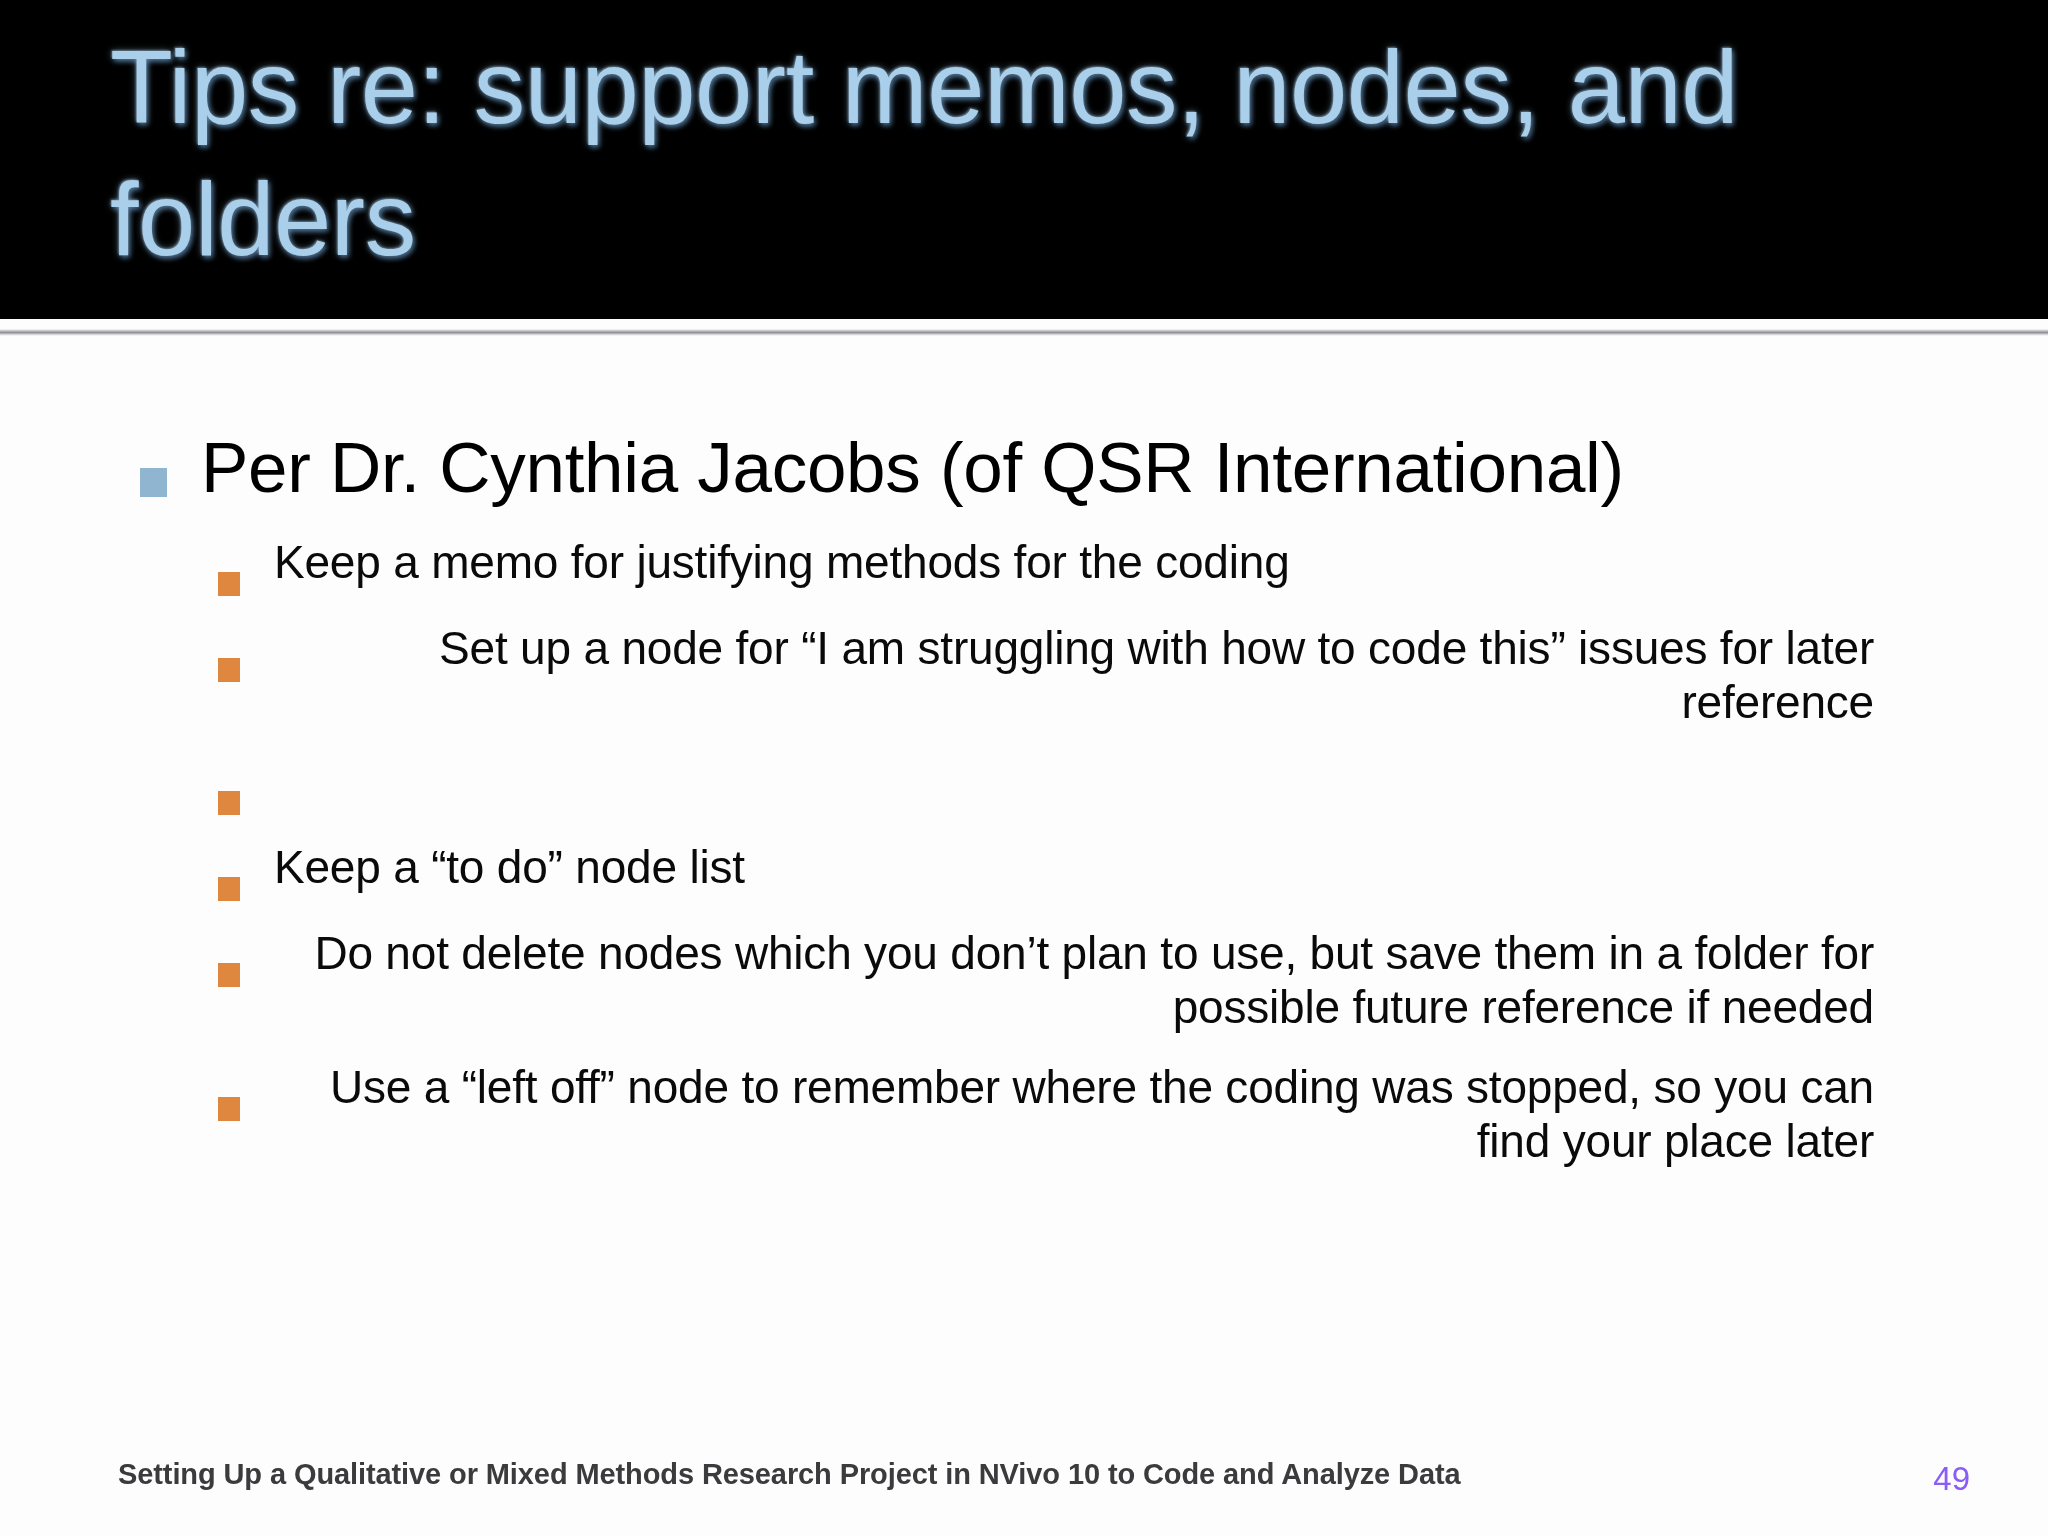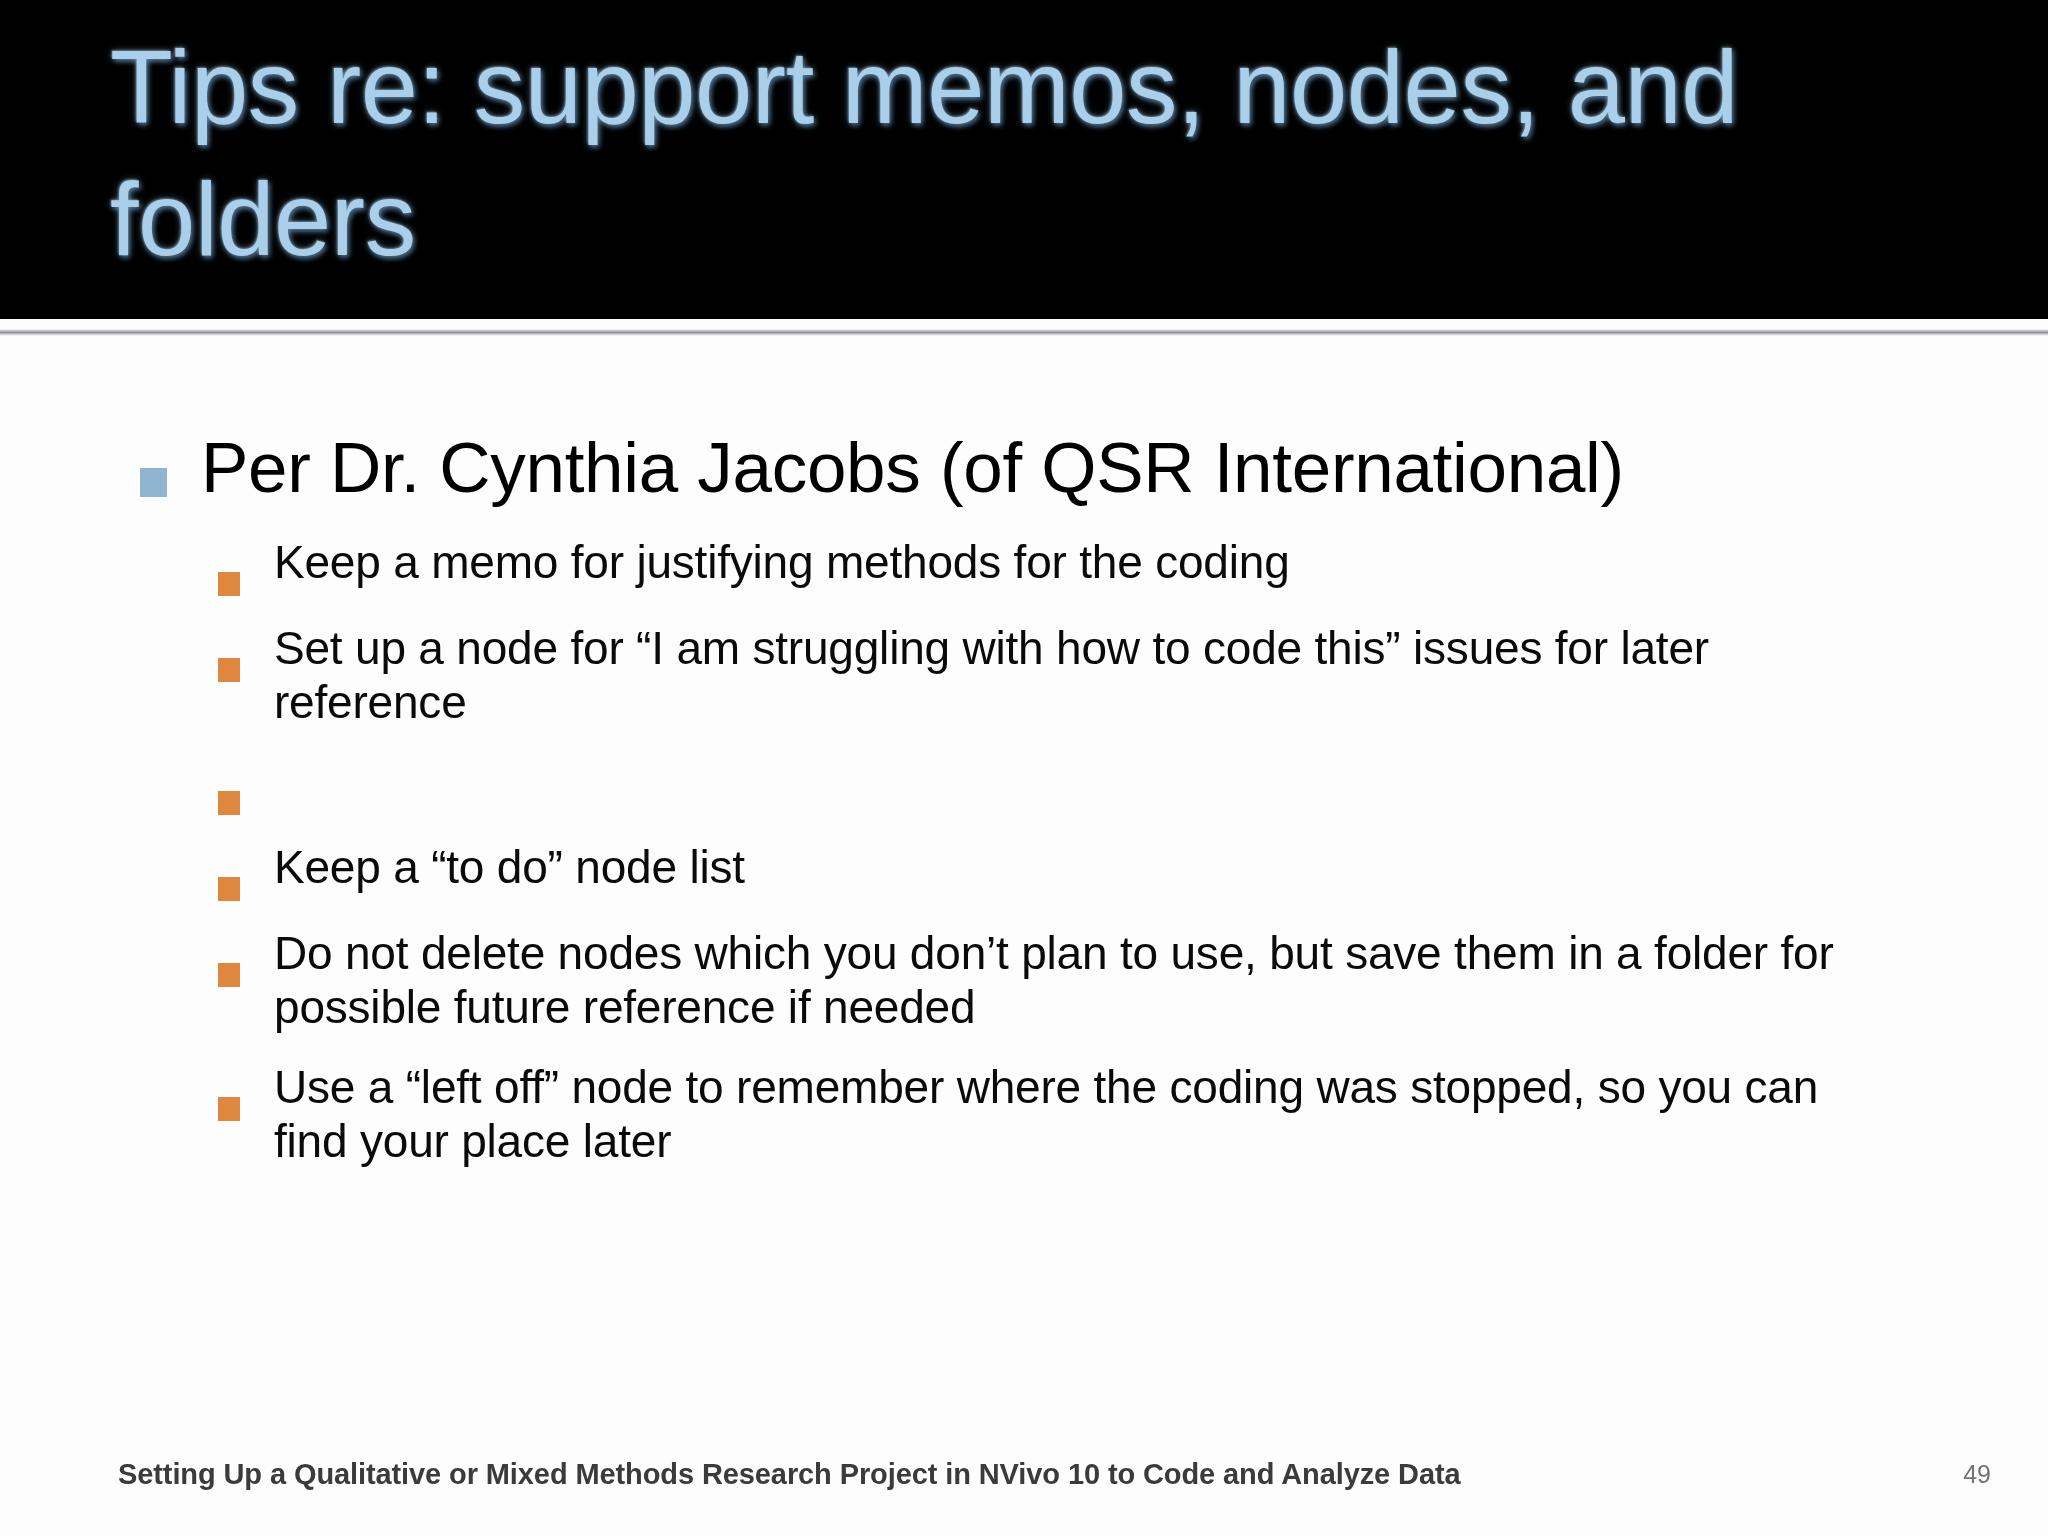--- a/index.html
+++ b/index.html
@@ -65,20 +65,21 @@
 
   
   .body-area {
     position: absolute;
     left: 0;
     top: 352px;
     width: 2048px;
     height: 1080px;
     box-sizing: border-box;
     padding: 0 80px 0 140px;
+    text-align: right;
   }
 
   .bullet-row {
     display: flex;
     align-items: flex-start;
   }
 
   
   .lvl1 {
     margin-top: 74px;
@@ -137,24 +138,24 @@
     left: 118px;
     top: 26px;
     color: #3b3b3d;
     font-size: 29px;
     font-weight: 700;
     letter-spacing: -0.1px;
     white-space: nowrap;
   }
   .page-number {
     position: absolute;
-    right: 57px;
+    right: 78px;
     top: 28px;
-    color: #737373;
-    font-size: 25px;
+    color: #8b5cf6;
+    font-size: 33px;
     font-weight: 400;
   }
 </style>
 </head>
 <body>
 
 <div class="slide">
 
   <div class="title-banner">
     <div class="title-text">Tips re: support memos, nodes, and

